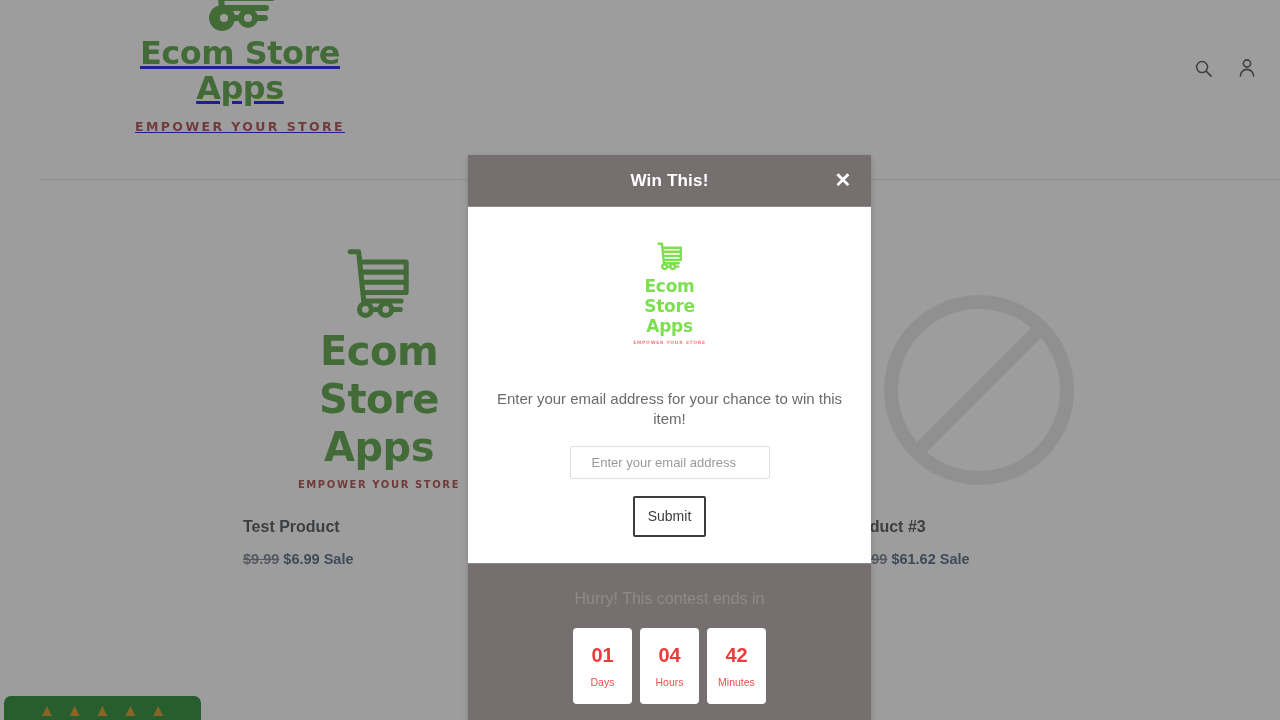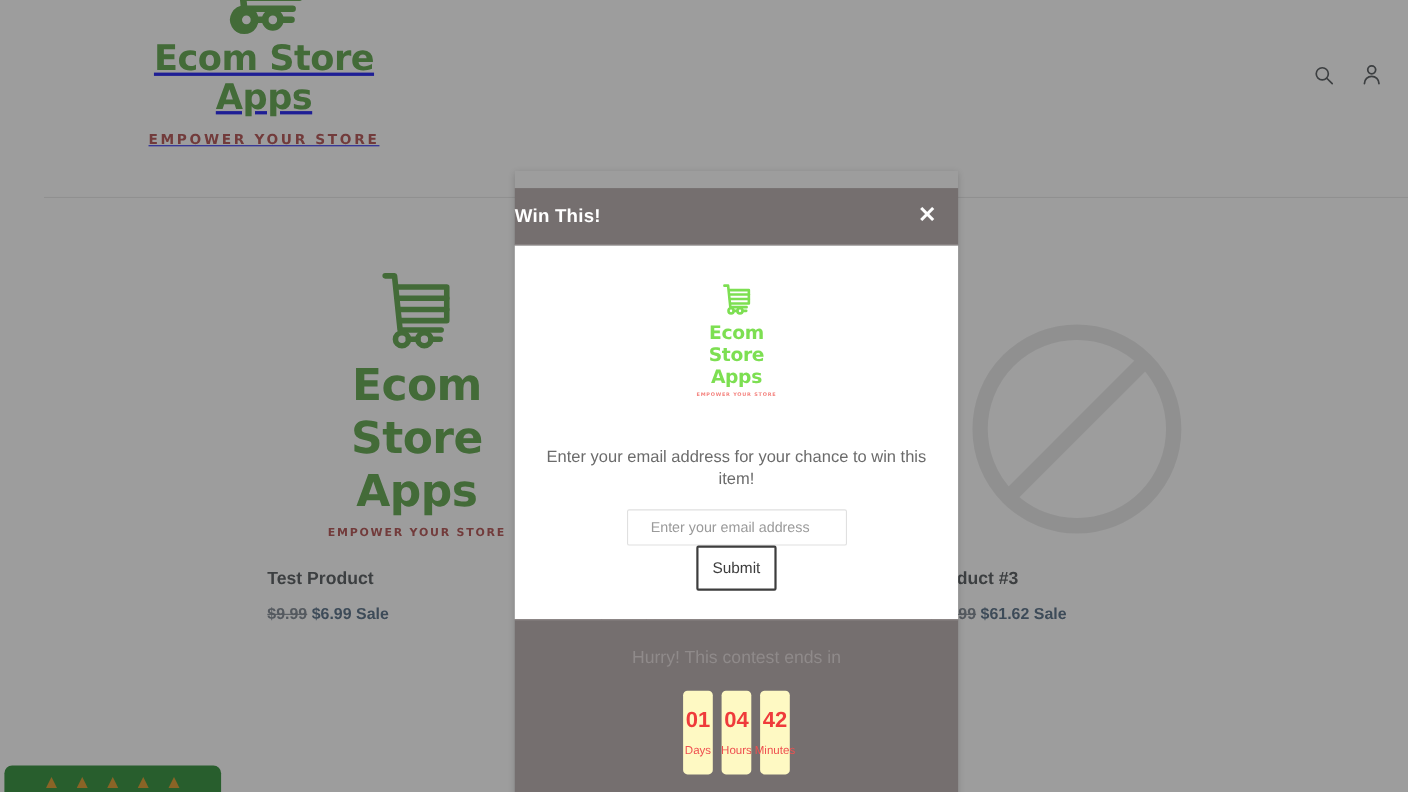--- a/index.html
+++ b/index.html
@@ -199,21 +199,21 @@
     box-shadow: 0 2px 6px rgba(0,0,0,0.18);
   }
 
   .modal-header {
     position: relative;
     height: 52px;
     background: #756f6f;
     border-bottom: 1px solid #8d8787;
     display: flex;
     align-items: center;
-    margin-top: 16px;
+    justify-content: center;
   }
 
   .modal-title {
     font-size: 17px;
     font-weight: bold;
     color: #ffffff;
     letter-spacing: 0.2px;
   }
 
   .modal-close {
@@ -269,21 +269,21 @@
     width: 200px;
     height: 33px;
     border: 1px solid #e0e0e0;
     border-radius: 2px;
     padding: 0 21px;
     font-size: 13px;
     font-family: "Liberation Sans", sans-serif;
     color: #3d4246;
     outline: none;
     display: block;
-    margin: 0 auto 0;
+    margin: 0 auto 17px;
   }
   .email-field::placeholder { color: #9a9a9a; }
 
   .submit-btn {
     background: #ffffff;
     border: 2px solid #3d3d3d;
     border-radius: 2px;
     padding: 10px 13px;
     font-size: 14px;
     font-family: "Liberation Sans", sans-serif;
@@ -306,23 +306,23 @@
     margin-bottom: 19px;
   }
 
   .countdown-boxes {
     display: flex;
     justify-content: center;
     gap: 8px;
   }
 
   .cd-box {
-    width: 27px;
+    width: 59px;
     height: 76px;
-    background: #fef9c3;
+    background: #ffffff;
     border-radius: 4px;
     display: flex;
     flex-direction: column;
     align-items: center;
     justify-content: center;
     gap: 11px;
   }
   .cd-value {
     font-size: 20px;
     font-weight: bold;

